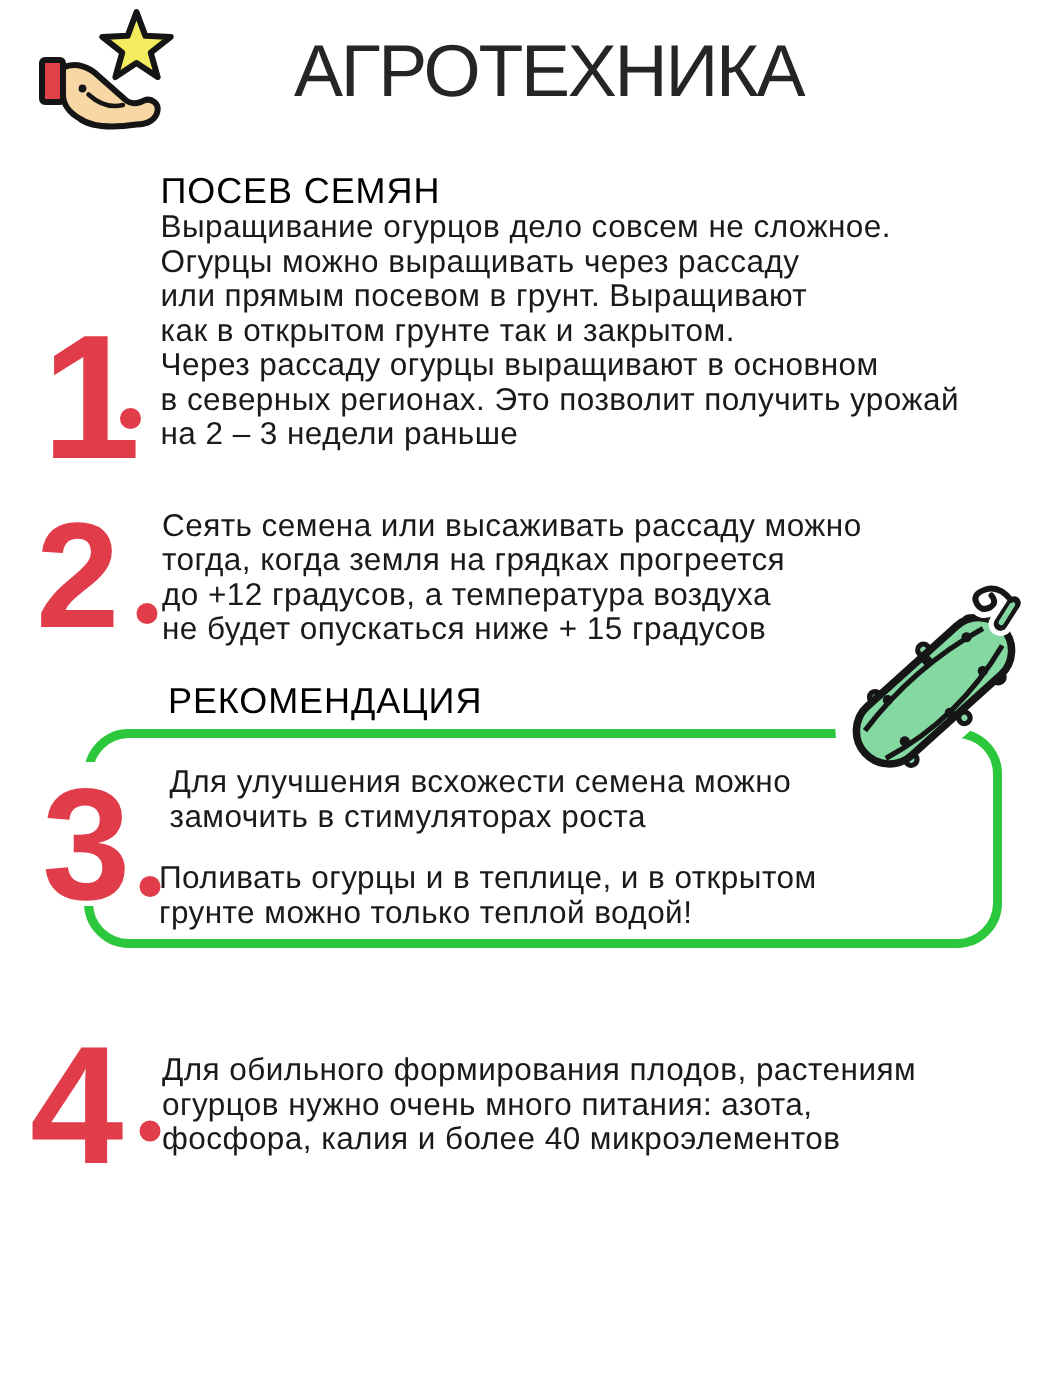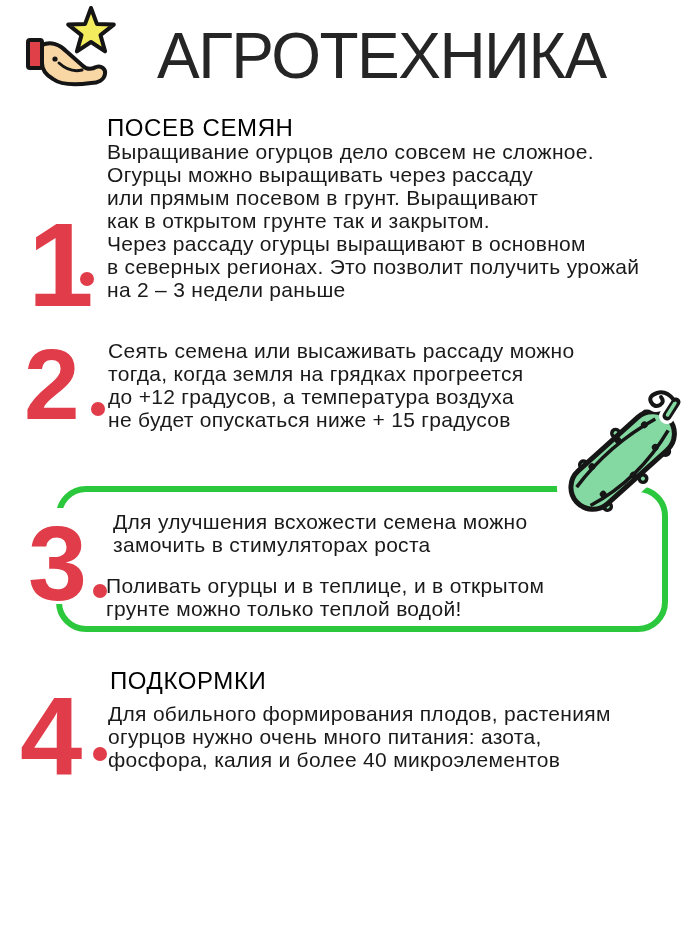--- a/index.html
+++ b/index.html
@@ -2,22 +2,23 @@
 <html><head>
 <meta charset="utf-8">
 <style>
   html,body{margin:0;padding:0;background:#fff;}
   .page{
     position:relative;width:700px;height:933px;background:#ffffff;overflow:hidden;
     font-family:"Liberation Sans",sans-serif;color:#1b1b1b;
   }
   .abs{position:absolute;}
   .title{
-    font-size:64px;font-weight:500;letter-spacing:-1.5px;color:#252525;line-height:1;
+    font-size:49px;font-weight:500;letter-spacing:-1.5px;color:#252525;line-height:1;
     white-space:nowrap;
+    margin-left:39px;
   }
   .heading{font-size:24px;font-weight:400;letter-spacing:.6px;color:#000000;line-height:1.1;white-space:nowrap;}
   .body-text{
     font-size:21px;line-height:23px;letter-spacing:.3px;color:#1a1a1a;
     white-space:pre-line;width:600px;
   }
   .num{font-weight:700;color:#e03c49;line-height:1;}
   .dot{width:14px;height:14px;border-radius:50%;background:#e03c49;}
   .rec-box{
     width:612px;height:146px;box-sizing:border-box;
@@ -55,20 +56,21 @@
   <div class="abs num" style="left:28px;top:206px;font-size:118px;">1</div>
   <div class="abs dot z5" style="left:80px;top:272px;"></div>
 
   <div class="abs body-text z3" style="left:108px;top:339px;">Сеять семена или высаживать рассаду можно
 тогда, когда земля на грядках прогреется
 до +12 градусов, а температура воздуха
 не будет опускаться ниже + 15 градусов</div>
   <div class="abs num" style="left:24px;top:334px;font-size:100px;">2</div>
   <div class="abs dot z5" style="left:91px;top:402px;"></div>
 
+  <div class="abs heading" style="left:112px;top:455px;">РЕКОМЕНДАЦИЯ</div>
   <div class="abs rec-box z1" style="left:56px;top:486px;"></div>
   <div class="abs knockout z2" style="left:20px;top:508px;width:100px;height:96px;"></div>
   <div class="abs body-text z3" style="left:113px;top:510px;">Для улучшения всхожести семена можно
 замочить в стимуляторах роста</div>
   <div class="abs body-text z3" style="left:106px;top:574px;">Поливать огурцы и в теплице, и в открытом
 грунте можно только теплой водой!</div>
   <div class="abs num z5" style="left:28px;top:510px;font-size:106px;">3</div>
   <div class="abs dot z5" style="left:93px;top:584px;"></div>
 
   <svg class="abs z6" style="left:552px;top:380px;" width="148" height="150" viewBox="0 0 148 150">
@@ -100,20 +102,19 @@
       </g>
     </g>
 
     <path d="M115 36 L124 22" fill="none" stroke="#ffffff" stroke-width="16" stroke-linecap="round"></path>
     <path d="M122 20 Q114 10 105 13 Q96 16 99 22 Q102 28 108 25 Q113 22 109 17" fill="none" stroke="#ffffff" stroke-width="12" stroke-linecap="round"></path>
     <path d="M115 36 L124 22" fill="none" stroke="#161616" stroke-width="9" stroke-linecap="round"></path>
     <path d="M115.5 35 L123 23" fill="none" stroke="#83d9a1" stroke-width="3.5" stroke-linecap="round"></path>
     <path d="M122 20 Q114 10 105 13 Q96 16 99 22 Q102 28 108 25 Q113 22 109 17" fill="none" stroke="#161616" stroke-width="4" stroke-linecap="round"></path>
   </svg>
 
-  <div class="abs heading" style="left:110px;top:668px;">ПОДКОРМКИ</div>
   <div class="abs body-text z3" style="left:108px;top:702px;">Для обильного формирования плодов, растениям
 огурцов нужно очень много питания: азота,
 фосфора, калия и более 40 микроэлементов</div>
   <div class="abs num" style="left:20px;top:681px;font-size:112px;">4</div>
   <div class="abs dot z5" style="left:93px;top:747px;"></div>
 
 </div>
 
 </body></html>

